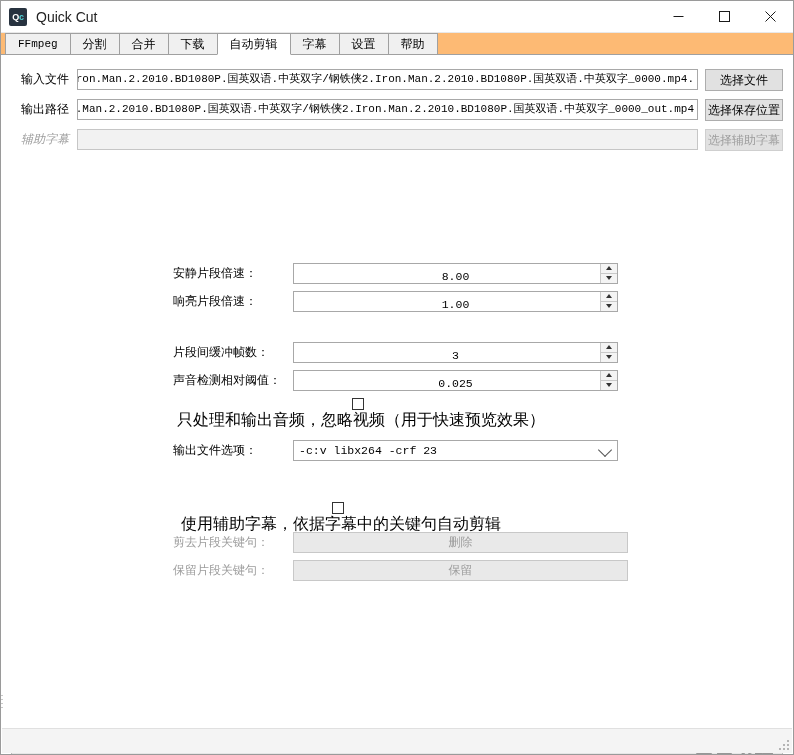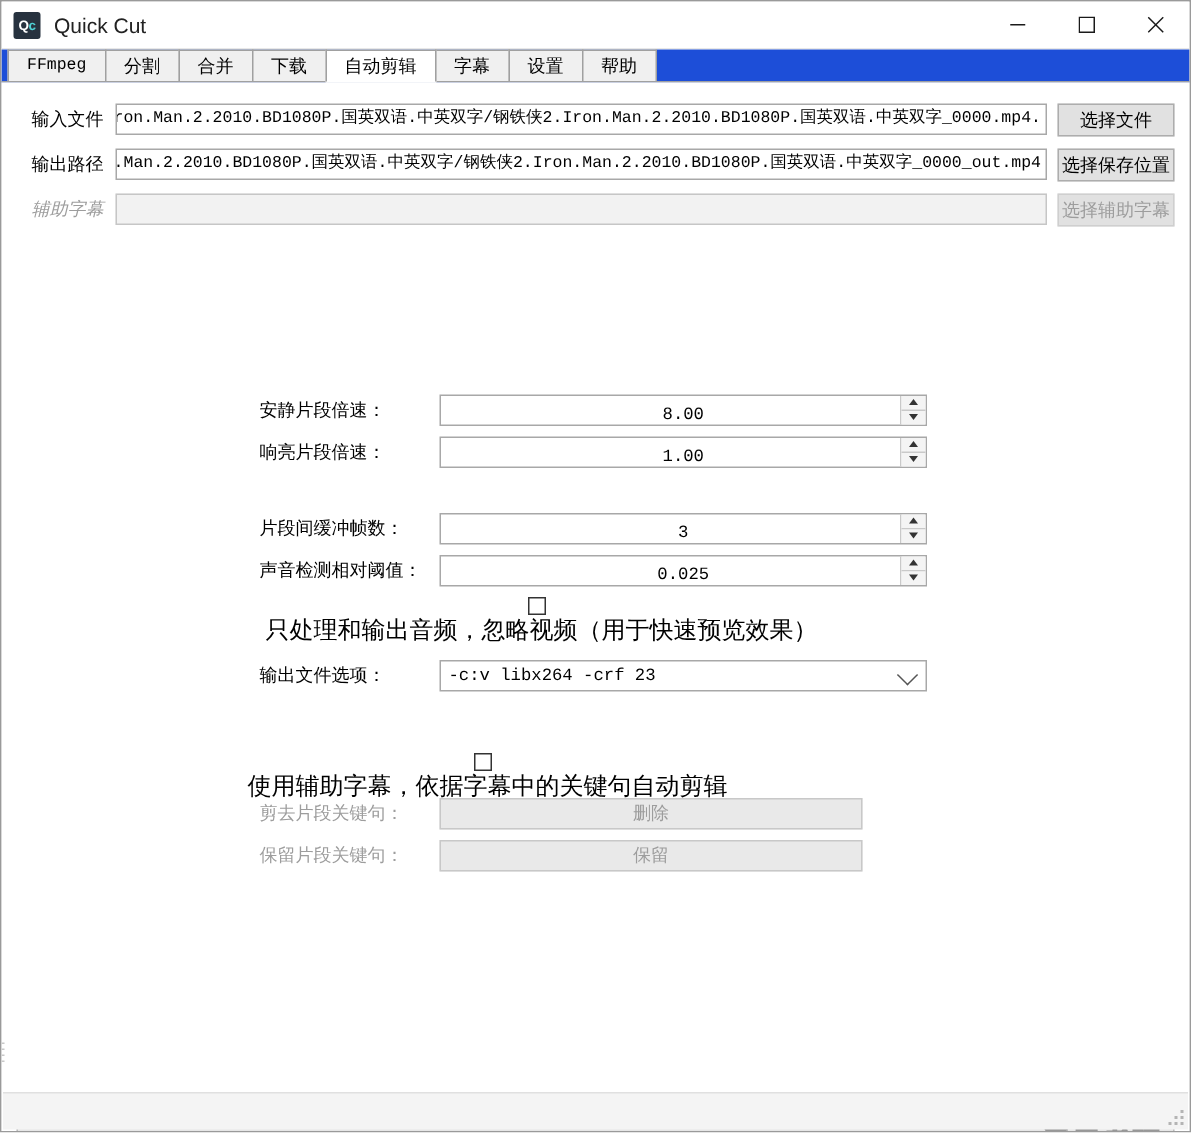--- a/index.html
+++ b/index.html
@@ -67,21 +67,21 @@
     display: flex;
     align-items: center;
     justify-content: center;
     color: #1a1a1a;
   }
 
   
   .tab-bar {
     position: relative;
     height: 22px;
-    background: #1d4ed8;
+    background: #fdba74;
     border-bottom: 1px solid #a0a0a0;
     padding-left: 4px;
     box-sizing: border-box;
     display: flex;
     align-items: flex-end;
   }
   .tab {
     position: relative;
     height: 21px;
     line-height: 21px;
@@ -260,21 +260,21 @@
     width: 12px;
     height: 12px;
     box-sizing: border-box;
     border: 1px solid #333;
     background: #fff;
     margin-right: 7px;
     flex: none;
   }
 
   .text-btn {
-    width: 282px;
+    width: 335px;
     height: 21px;
     line-height: 19px;
     box-sizing: border-box;
     text-align: center;
     font-size: 12px;
     background: #e9e9e9;
     border: 1px solid #c8c8c8;
     color: #9d9d9d;
   }
 
@@ -480,21 +480,21 @@
     </div>
 
     <div class="form-row" style="left:172px; top:384px;">
       <div class="form-label">输出文件选项：</div>
       <div class="combo">
         <span class="val">-c:v libx264 -crf 23</span>
         <span class="chev"></span>
       </div>
     </div>
 
-    <div class="check-row" style="left:164px; top:447px;">
+    <div class="check-row" style="left:180px; top:447px;">
       <span class="checkbox"></span>
       <span>使用辅助字幕，依据字幕中的关键句自动剪辑</span>
     </div>
 
     <div class="form-row" style="left:172px; top:476px;">
       <div class="form-label disabled">剪去片段关键句：</div>
       <div class="text-btn">删除</div>
     </div>
 
     <div class="form-row" style="left:172px; top:504px;">

